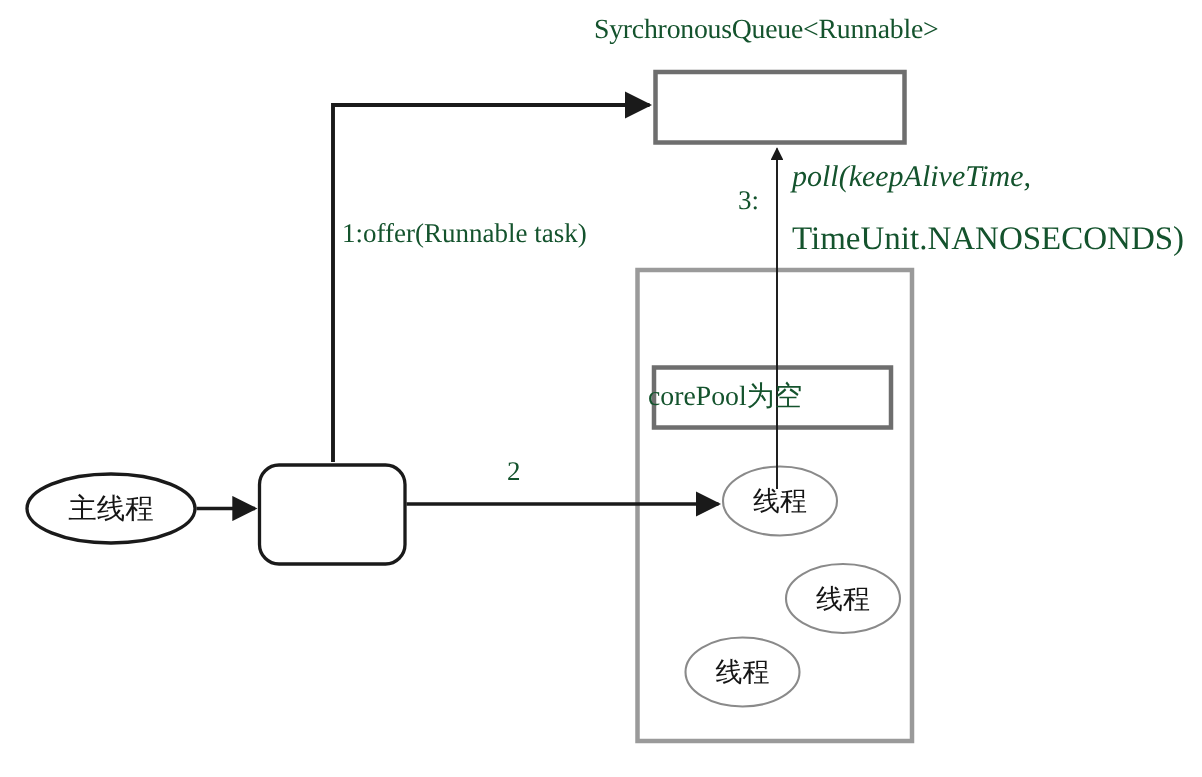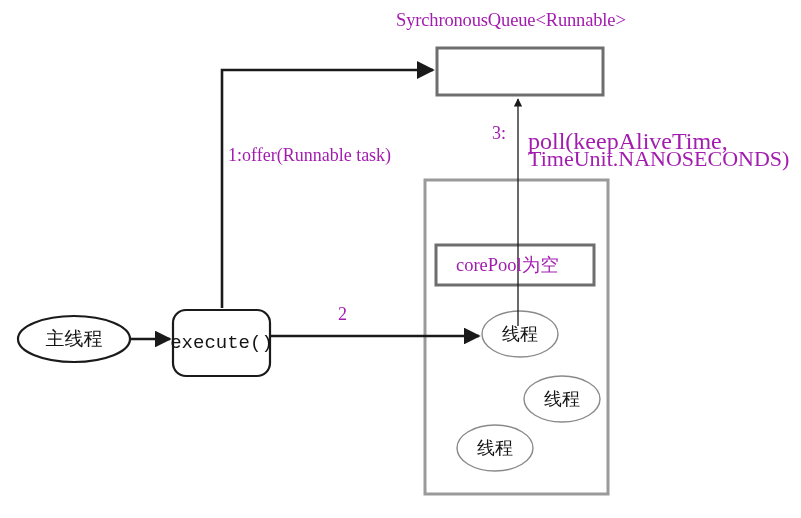--- a/index.html
+++ b/index.html
@@ -24,21 +24,21 @@
     left: 0;
     top: 0;
     width: 801px;
     height: 518px;
   }
   .lbl {
     position: absolute;
     white-space: nowrap;
     line-height: 1.32;
     font-family: "Liberation Serif", "DejaVu Serif", serif;
-    color: #a21caf;
+    color: #14532d;
   }
   
   #queue-title {
     left: 396px;
     top: 8px;
     font-size: 18.5px;
     letter-spacing: -0.15px;
   }
   
   #offer-label {
@@ -48,53 +48,54 @@
     text-align: right;
   }
   
   #poll-index {
     left: 492px;
     top: 122px;
     font-size: 18px;
   }
   #poll-line-1 {
     left: 528px;
-    top: 126px;
-    font-size: 24px;
+    top: 105px;
+    font-size: 20px;
+    font-style: italic;
   }
   #poll-line-2 {
     left: 528px;
     top: 144px;
     font-size: 22px;
   }
   
   #step2-label {
     left: 338px;
     top: 303px;
     font-size: 18px;
   }
   
   #maxpool-label {
     left: 434px;
     top: 199px;
     font-size: 18.5px;
   }
   
   #corepool-label {
-    left: 456px;
+    left: 432px;
     top: 253px;
     font-size: 18.5px;
   }
   
   .node-text {
     position: absolute;
     display: flex;
     align-items: center;
     justify-content: center;
-    font-family: Liberation Mono, monospace;
+    font-family: Liberation Serif, serif;
     color: #151515;
     white-space: nowrap;
     pointer-events: none;
   }
   #main-thread-text {
     left: 18px; top: 316px; width: 112px; height: 46px;
     font-size: 19px;
   }
   #execute-text {
     left: 173px; top: 310px; width: 97px; height: 66px;
@@ -159,21 +160,20 @@
   <div class="lbl" id="poll-line-1">poll(keepAliveTime,</div>
   <div class="lbl" id="poll-line-2">TimeUnit.NANOSECONDS)</div>
 
   <div class="lbl" id="step2-label">2</div>
 
 
   <div class="lbl" id="corepool-label">corePool为空</div>
 
   <div class="node-text" id="main-thread-text">主线程</div>
 
-  <div class="node-text" id="execute-text">execute()</div>
 
   <div class="node-text" id="thread-1-text">线程</div>
 
   <div class="node-text" id="thread-2-text">线程</div>
 
   <div class="node-text" id="thread-3-text">线程</div>
 
 </div>
 
 </body></html>

